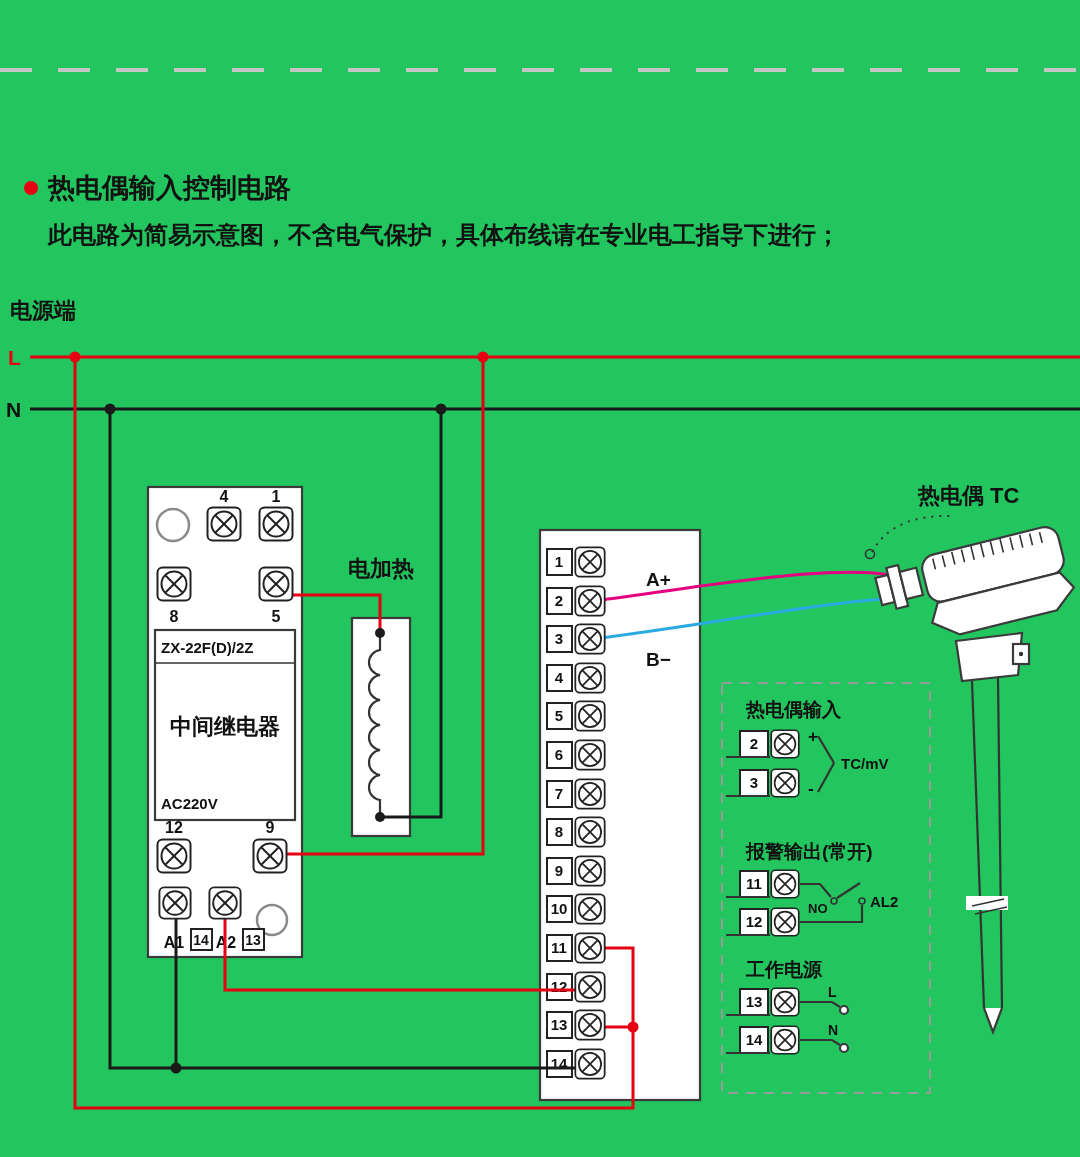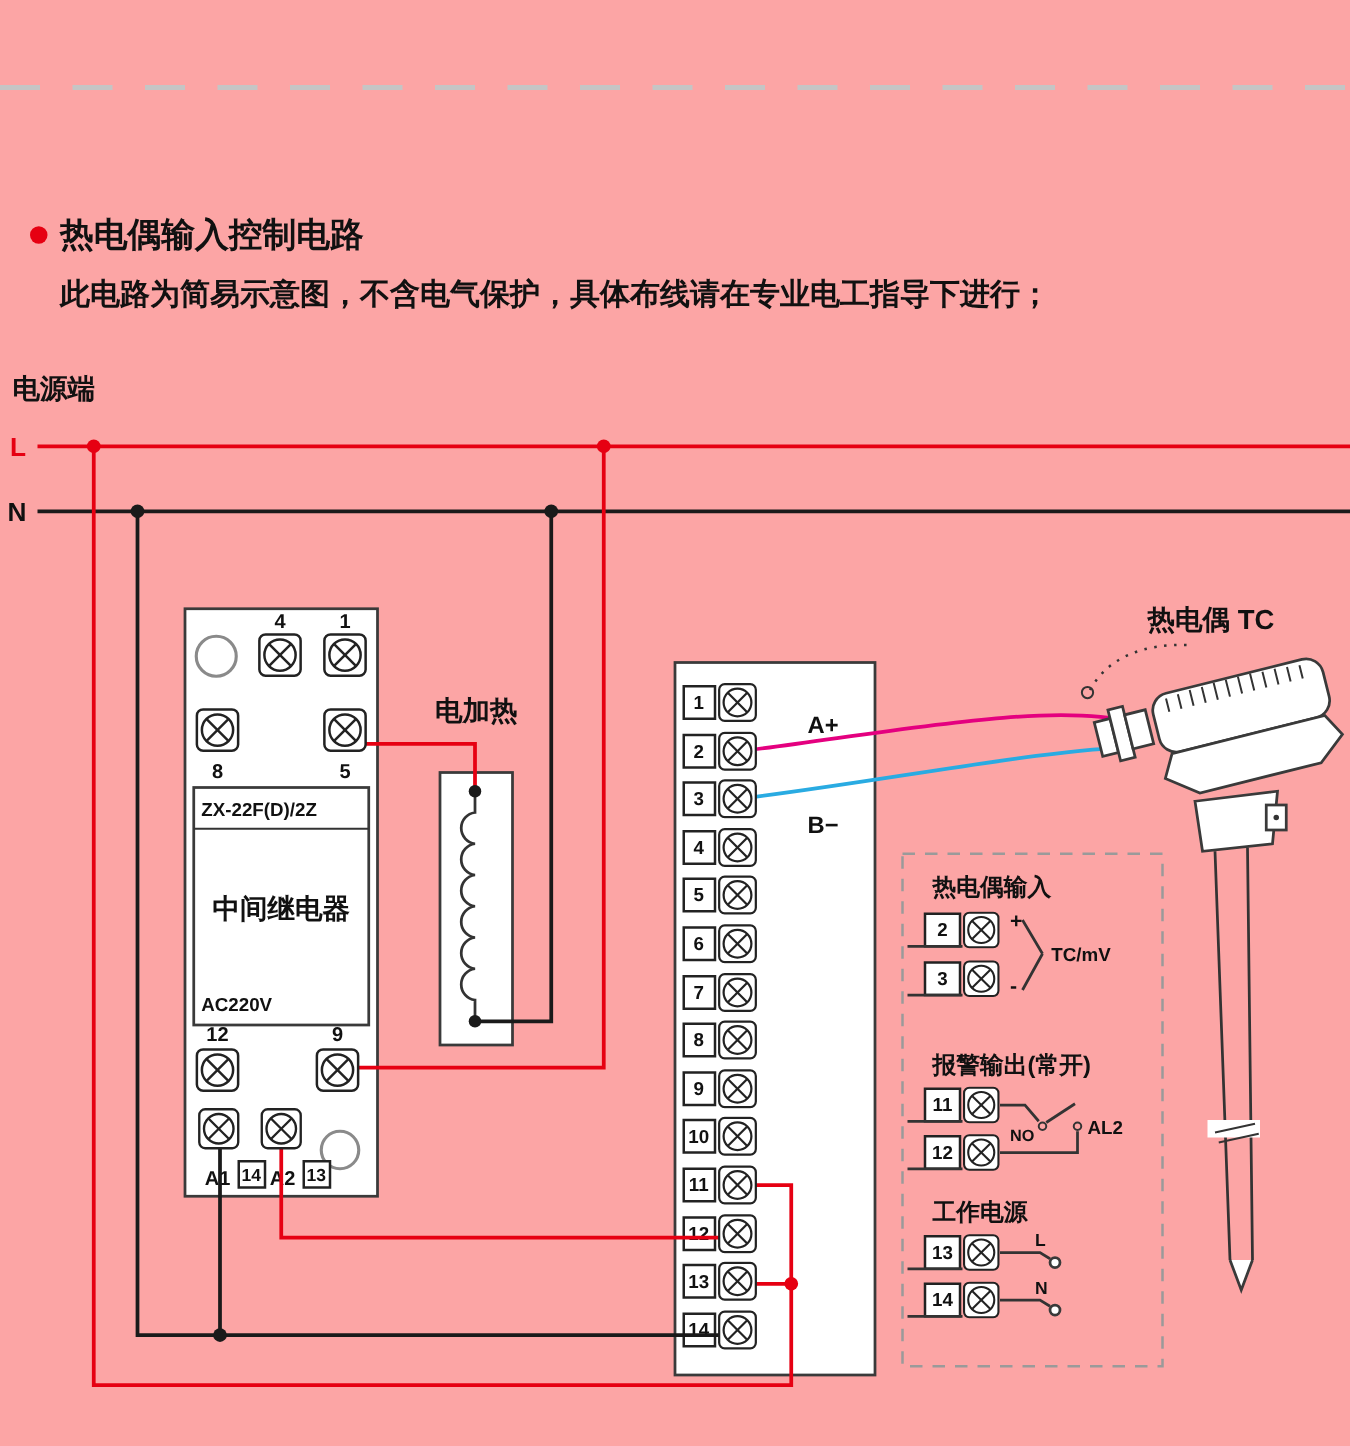--- a/index.html
+++ b/index.html
@@ -1,16 +1,16 @@
 <!DOCTYPE html>
 <html><head>
 <meta charset="utf-8">
 <style>
   html,body{margin:0;padding:0;background:#fff;}
-  .canvas{position:relative;width:1080px;height:1157px;background:#fca5a5;overflow:hidden;
+  .canvas{position:relative;width:1080px;height:1157px;background:#22c55e;overflow:hidden;
           font-family:"Liberation Sans",sans-serif;}
   svg{position:absolute;left:0;top:0;}
   text{font-family:"Liberation Sans",sans-serif;fill:#111;}
   .comp{fill:#fff;stroke:#3a3a3a;stroke-width:2.2;}
   .comp2{fill:#fff;stroke:#8a8a8a;stroke-width:2.5;}
   .numbox{fill:#fff;stroke:#222;stroke-width:2;}
   .thin{fill:none;stroke:#333;stroke-width:1.6;}
   .med{fill:none;stroke:#333;stroke-width:2.2;}
   .wire{fill:none;stroke-width:3;}
   .dash-sep{stroke:#c5c5c5;stroke-width:4;stroke-dasharray:32 26;fill:none;}

